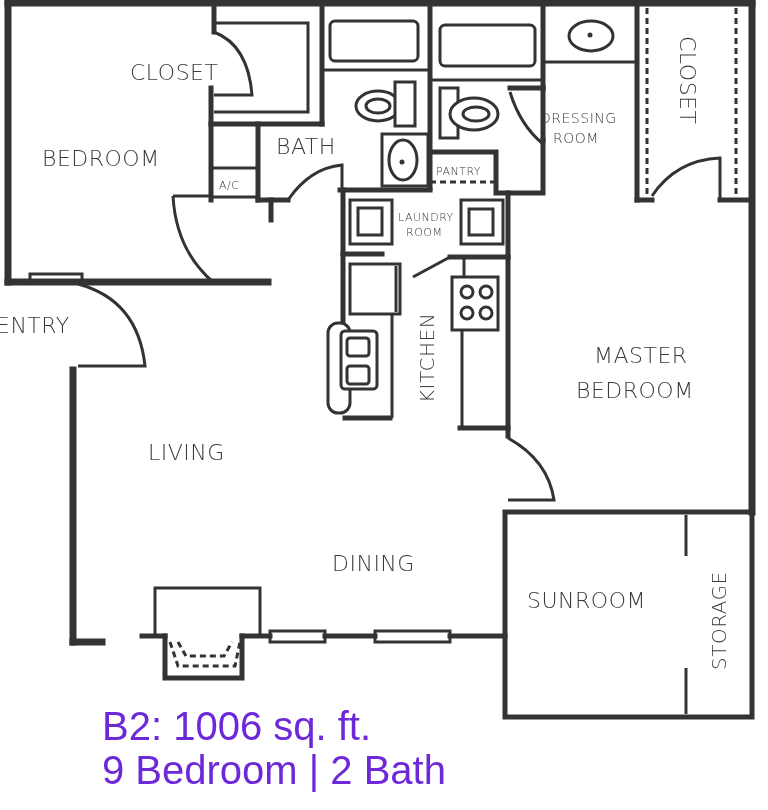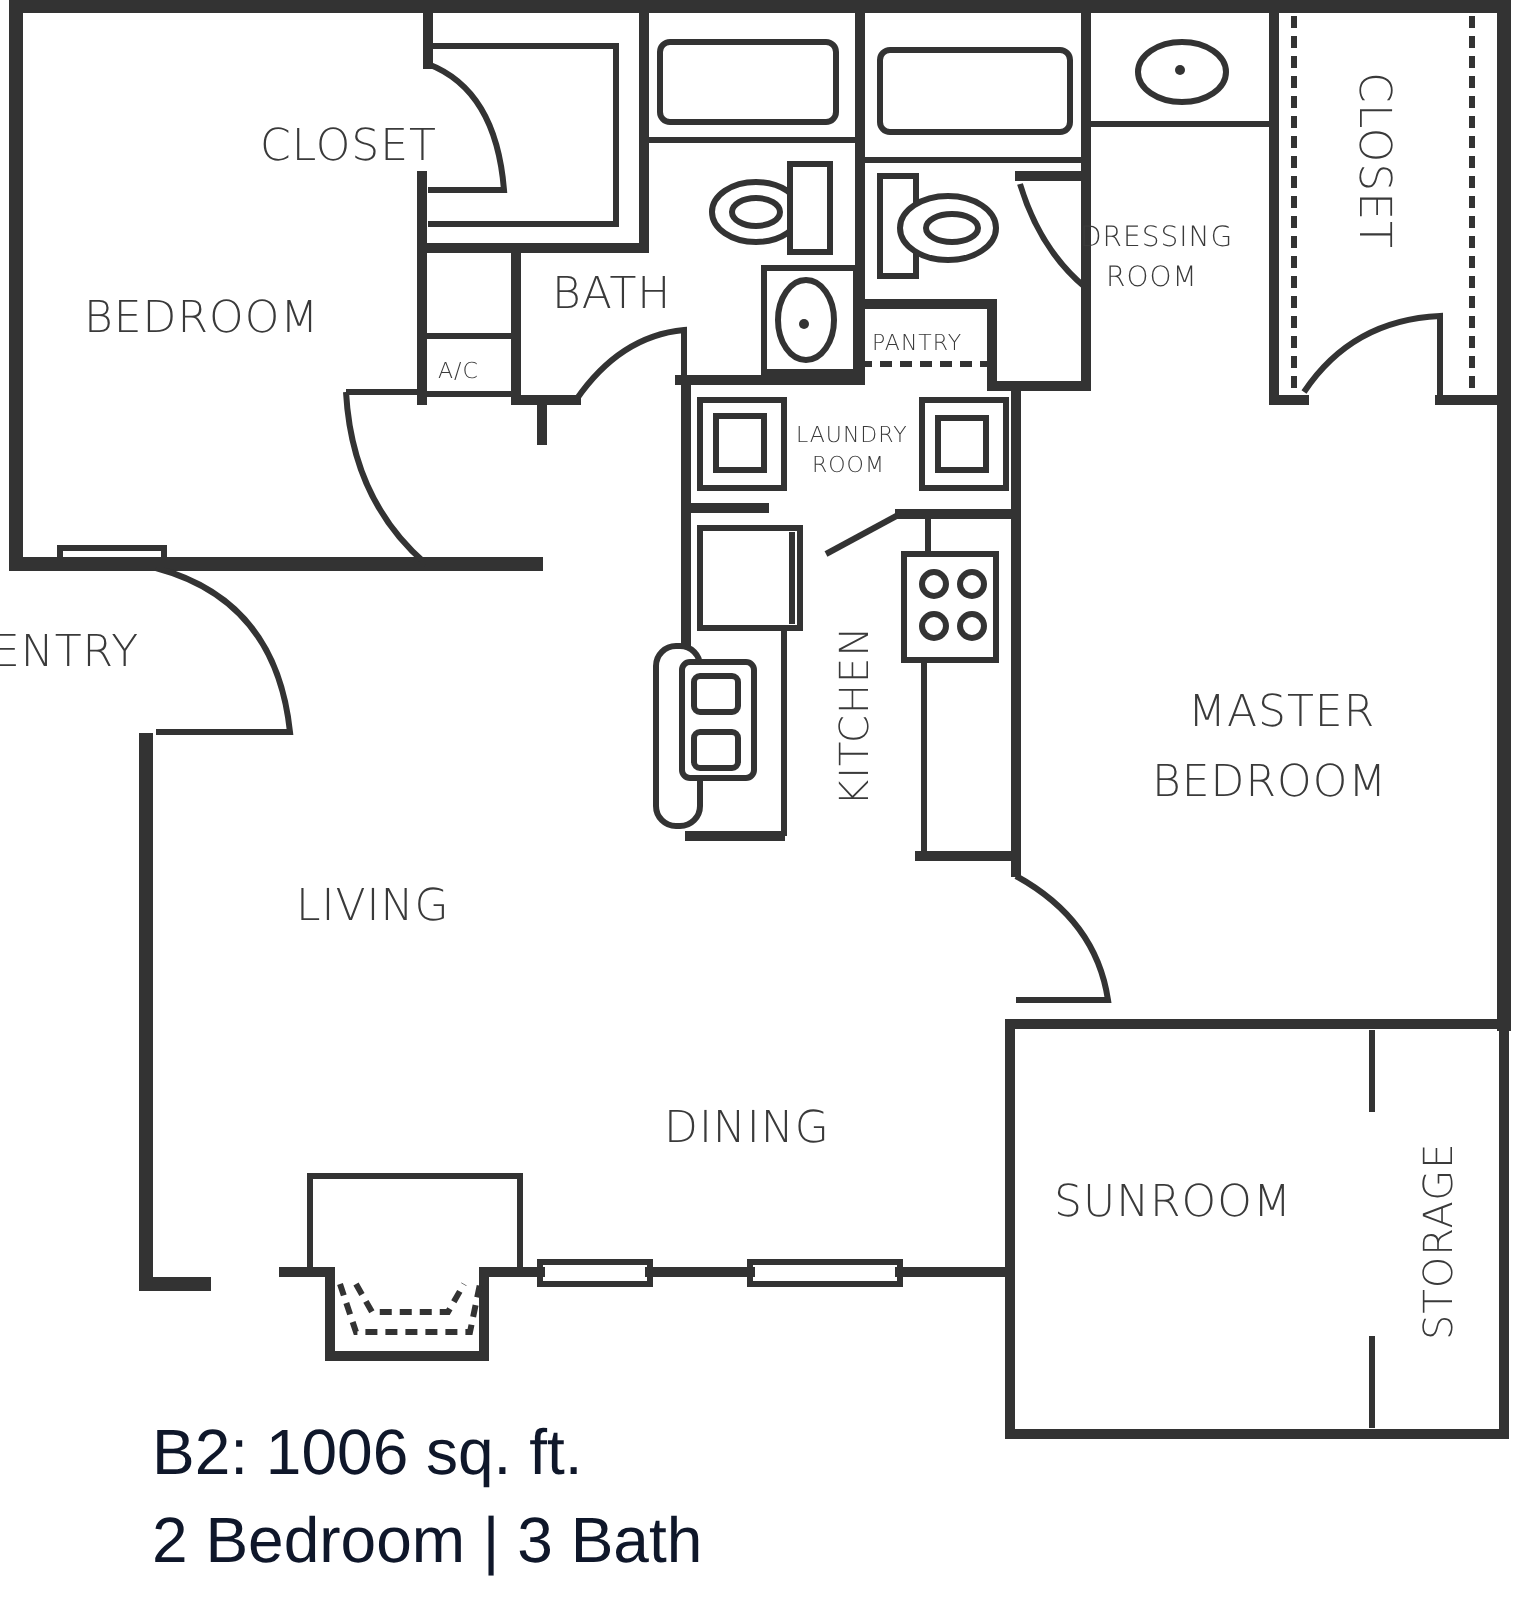--- a/index.html
+++ b/index.html
@@ -4,21 +4,21 @@
 <style>
   html, body { margin: 0; padding: 0; background: #ffffff; }
   body { width: 768px; height: 810px; position: relative; overflow: hidden; font-family: "DejaVu Sans", sans-serif; }
   #plan { position: absolute; left: 0; top: 0; width: 768px; height: 810px; }
   .wall { stroke: #333333; stroke-width: 7; fill: none; stroke-linecap: square; }
   .wall-m { stroke: #333333; stroke-width: 5; fill: none; stroke-linecap: square; }
   .thin { stroke: #333333; stroke-width: 3; fill: none; }
   .fix { stroke: #333333; stroke-width: 3; fill: #ffffff; }
   .dash { stroke: #333333; stroke-width: 3; fill: none; stroke-dasharray: 6 4; }
   .room-label { fill: #3a3a3a; font-family: "DejaVu Sans", sans-serif; font-weight: 300; letter-spacing: 0.5px; }
-  .info { position: absolute; left: 76px; color: #0f172a; font-family: "Liberation Sans", sans-serif; font-size: 32px; line-height: 36px; white-space: nowrap; }
+  .info { position: absolute; left: 102px; color: #6d28d9; font-family: "Liberation Sans", sans-serif; font-size: 40px; line-height: 36px; white-space: nowrap; }
 </style>
 </head>
 <body>
 
 <svg id="plan" viewBox="0 0 768 810" xmlns="http://www.w3.org/2000/svg">
 
   <g>
 
     <line class="wall" x1="8" y1="3" x2="752" y2="3"></line>
 
@@ -186,13 +186,13 @@
     <text class="room-label" x="594" y="363" font-size="22">MASTER</text>
     <text class="room-label" x="576" y="398" font-size="22">BEDROOM</text>
     <text class="room-label" x="148" y="460" font-size="22">LIVING</text>
     <text class="room-label" x="332" y="571" font-size="22">DINING</text>
     <text class="room-label" x="527" y="608" font-size="22">SUNROOM</text>
     <text class="room-label" x="0" y="0" font-size="20" transform="translate(726 670) rotate(-90)">STORAGE</text>
   </g>
 </svg>
 
 <div class="info" style="top:708px;">B2: 1006 sq. ft.</div>
-<div class="info" style="top:752px;">2 Bedroom | 3 Bath</div>
+<div class="info" style="top:752px;">9 Bedroom | 2 Bath</div>
 
 </body></html>

